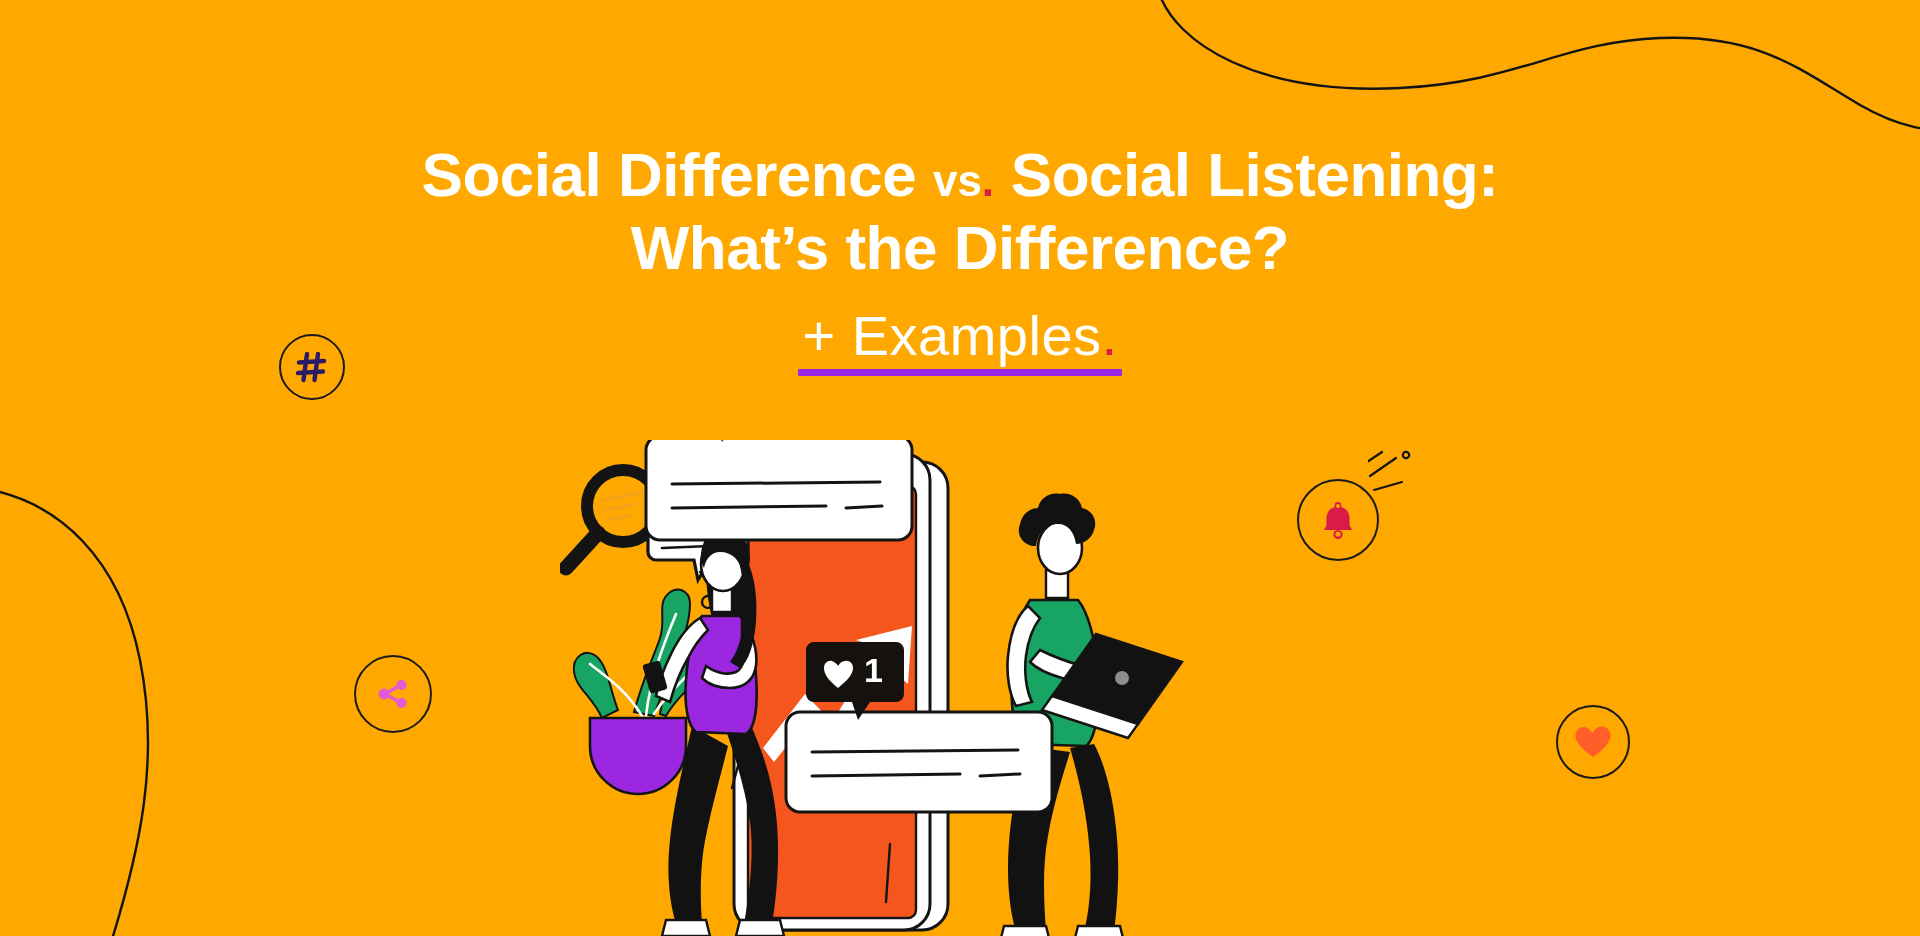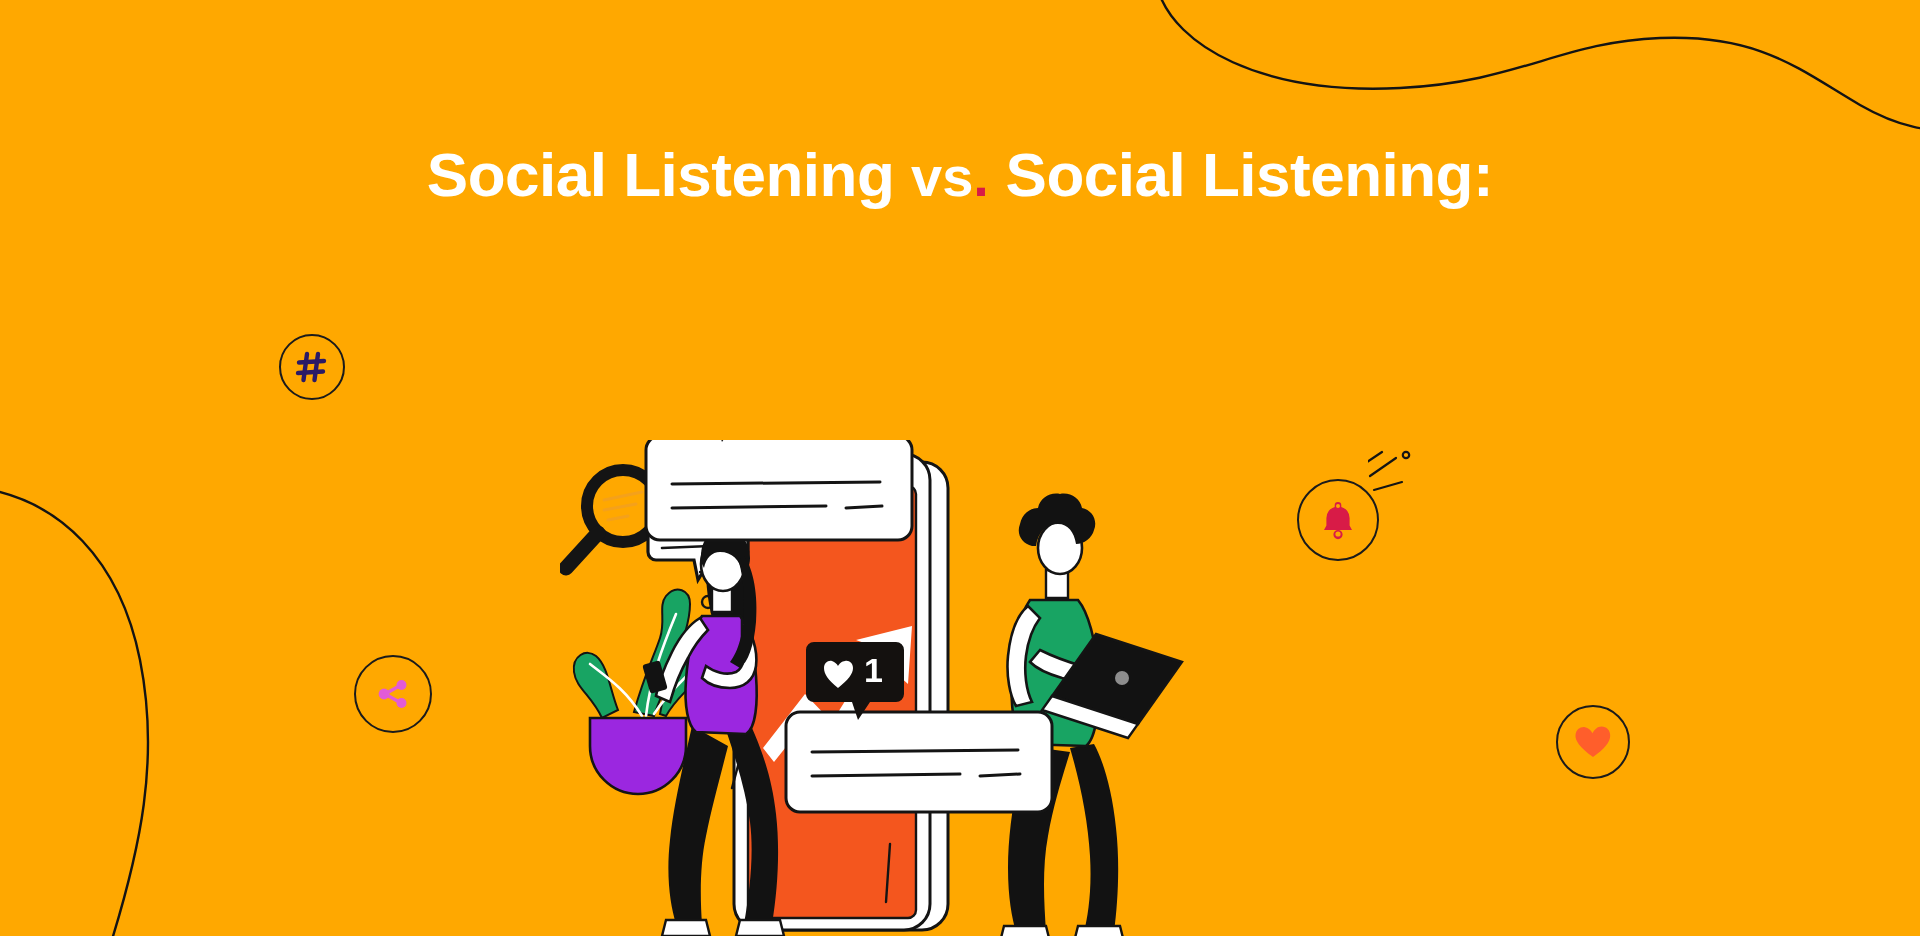--- a/index.html
+++ b/index.html
@@ -43,21 +43,21 @@
   .headline {
     color: #FFFFFF;
     font-family: "Liberation Sans", sans-serif;
     font-size: 62px;
     font-weight: 700;
     line-height: 1.12;
     letter-spacing: -0.5px;
     margin: 0;
   }
   .headline .vs {
-    font-size: 56px;
+    font-size: 44px;
     font-weight: 600;
     letter-spacing: 0;
     vertical-align: baseline;
   }
   .dot-accent {
     color: #D81B47;
   }
   .headline-line2 {
     display: block;
     margin-top: 4px;
@@ -131,22 +131,26 @@
 
   <svg class="bg-art" viewBox="0 0 1920 936">
 
     <path d="M1158 -10 C 1175 45, 1260 95, 1400 88 C 1520 82, 1560 42, 1660 38 C 1760 34, 1800 70, 1860 105 C 1900 128, 1930 132, 1960 130" fill="none" stroke="#141414" stroke-width="2.4"></path>
 
     <path d="M-20 488 C 60 500, 120 560, 140 660 C 160 760, 140 850, 110 946" fill="none" stroke="#141414" stroke-width="2.4"></path>
   </svg>
 
   <div class="headline-wrap">
     <h1 class="headline">
-      <span>Social Listening </span><span class="vs">vs</span><span class="vs dot-accent">.</span><span> Social Listening:</span>
+      <span>Social Difference </span><span class="vs">vs</span><span class="vs dot-accent">.</span><span> Social Listening:</span>
+      <span class="headline-line2">What’s the Difference?</span>
     </h1>
+    <div class="examples-row">
+      <div class="examples"><span>+ Examples</span><span class="dot-accent">.</span></div>
+    </div>
   </div>
 
   <div class="round-icon ri-hash">
     <svg width="36" height="36" viewBox="0 0 36 36">
       <g stroke="#2B1A66" stroke-width="4.4" stroke-linecap="round">
         <line x1="13" y1="5" x2="9.5" y2="31"></line>
         <line x1="24" y1="5" x2="20.5" y2="31"></line>
         <line x1="5" y1="13.5" x2="30" y2="12"></line>
         <line x1="4" y1="24" x2="29" y2="22.5"></line>
       </g>

